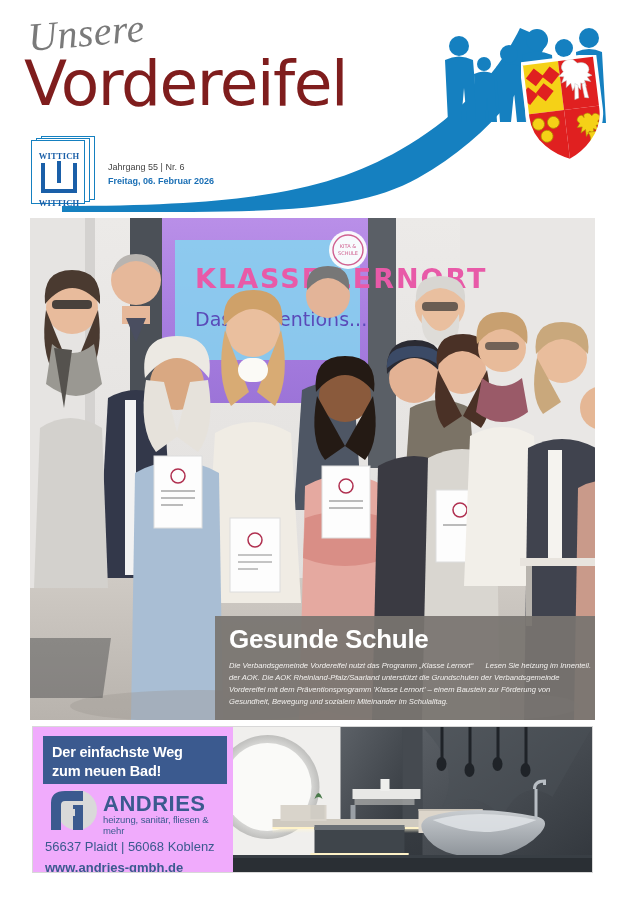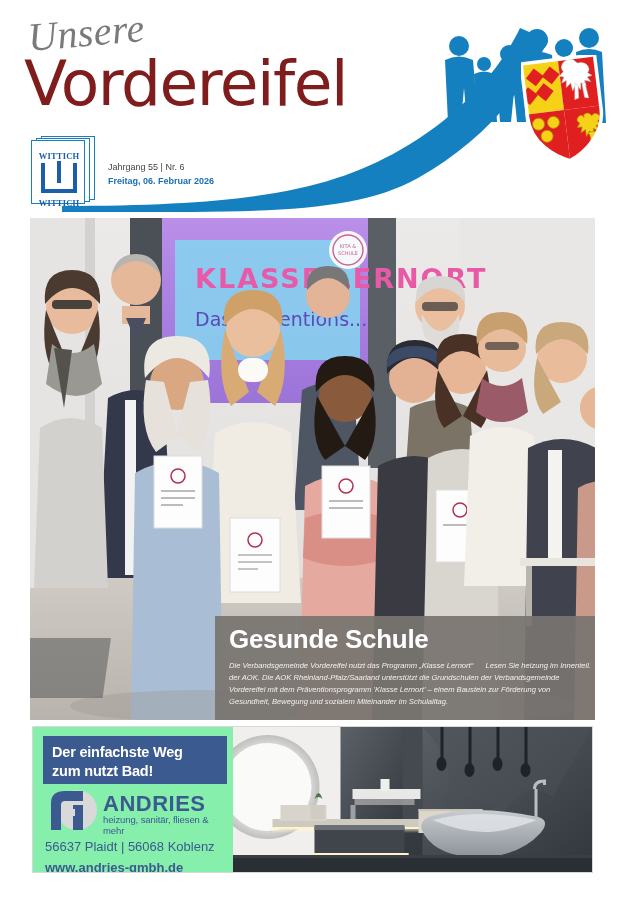--- a/index.html
+++ b/index.html
@@ -102,21 +102,21 @@
   .caption p {
     font-size:7.6px; font-style:italic; line-height:1.55; color:#f2f0ee;
   }
   .caption .more { float:right; }
 
   
   .ad {
     position:absolute; left:32px; top:726px; width:561px; height:147px;
     background:#fff; border:1px solid #d8d8d8; overflow:hidden; display:flex;
   }
-  .ad-left { position:relative; width:200px; flex:0 0 200px; background:#86efac; }
+  .ad-left { position:relative; width:200px; flex:0 0 200px; background:#f0abfc; }
   .ad-banner {
     position:absolute; left:10px; top:9px; width:184px; height:48px;
     background:#3b5a8f; color:#fff; padding:7px 9px;
     font-size:14.5px; font-weight:bold; line-height:1.3; letter-spacing:-0.2px;
   }
   .ad-logo { position:absolute; left:12px; top:62px; width:182px; height:42px; }
   .ad-logo .logo-mark { position:absolute; left:0; top:0; width:58px; height:42px; }
   .ad-logo .brand {
     position:absolute; left:58px; top:2px;
     font-size:22px; font-weight:bold; color:#3b5a8f; letter-spacing:0.5px;
@@ -404,21 +404,21 @@
         <span class="more">Lesen Sie heizung im Innenteil.</span>
         <span>Die Verbandsgemeinde Vordereifel nutzt das Programm „Klasse Lernort“ der AOK. Die AOK Rheinland-Pfalz/Saarland unterstützt die Grundschulen der Verbandsgemeinde Vordereifel mit dem Präventionsprogramm 'Klasse Lernort' – einem Baustein zur Förderung von Gesundheit, Bewegung und sozialem Miteinander im Schulalltag.</span>
       </p>
     </div>
   </div>
 
   <div class="ad">
     <div class="ad-left">
       <div class="ad-banner">
         <span>Der einfachste Weg</span><br>
-        <span>zum nutzt Bad!</span>
+        <span>zum neuen Bad!</span>
       </div>
 
       <div class="ad-logo">
         <svg class="logo-mark" viewBox="0 0 58 42">
           <circle cx="32" cy="21" r="20" fill="#d9d9d9"></circle>
           <path d="M6 41 L6 14 Q6 2 20 2 L38 2 L38 12 L20 12 Q16 12 16 16 L16 41 Z" fill="#3b5a8f"></path>
           <rect x="28" y="16" width="10" height="25" fill="#3b5a8f"></rect>
           <rect x="16" y="20" width="14" height="7" fill="#d9d9d9"></rect>
         </svg>
         <div class="brand">ANDRIES</div>

